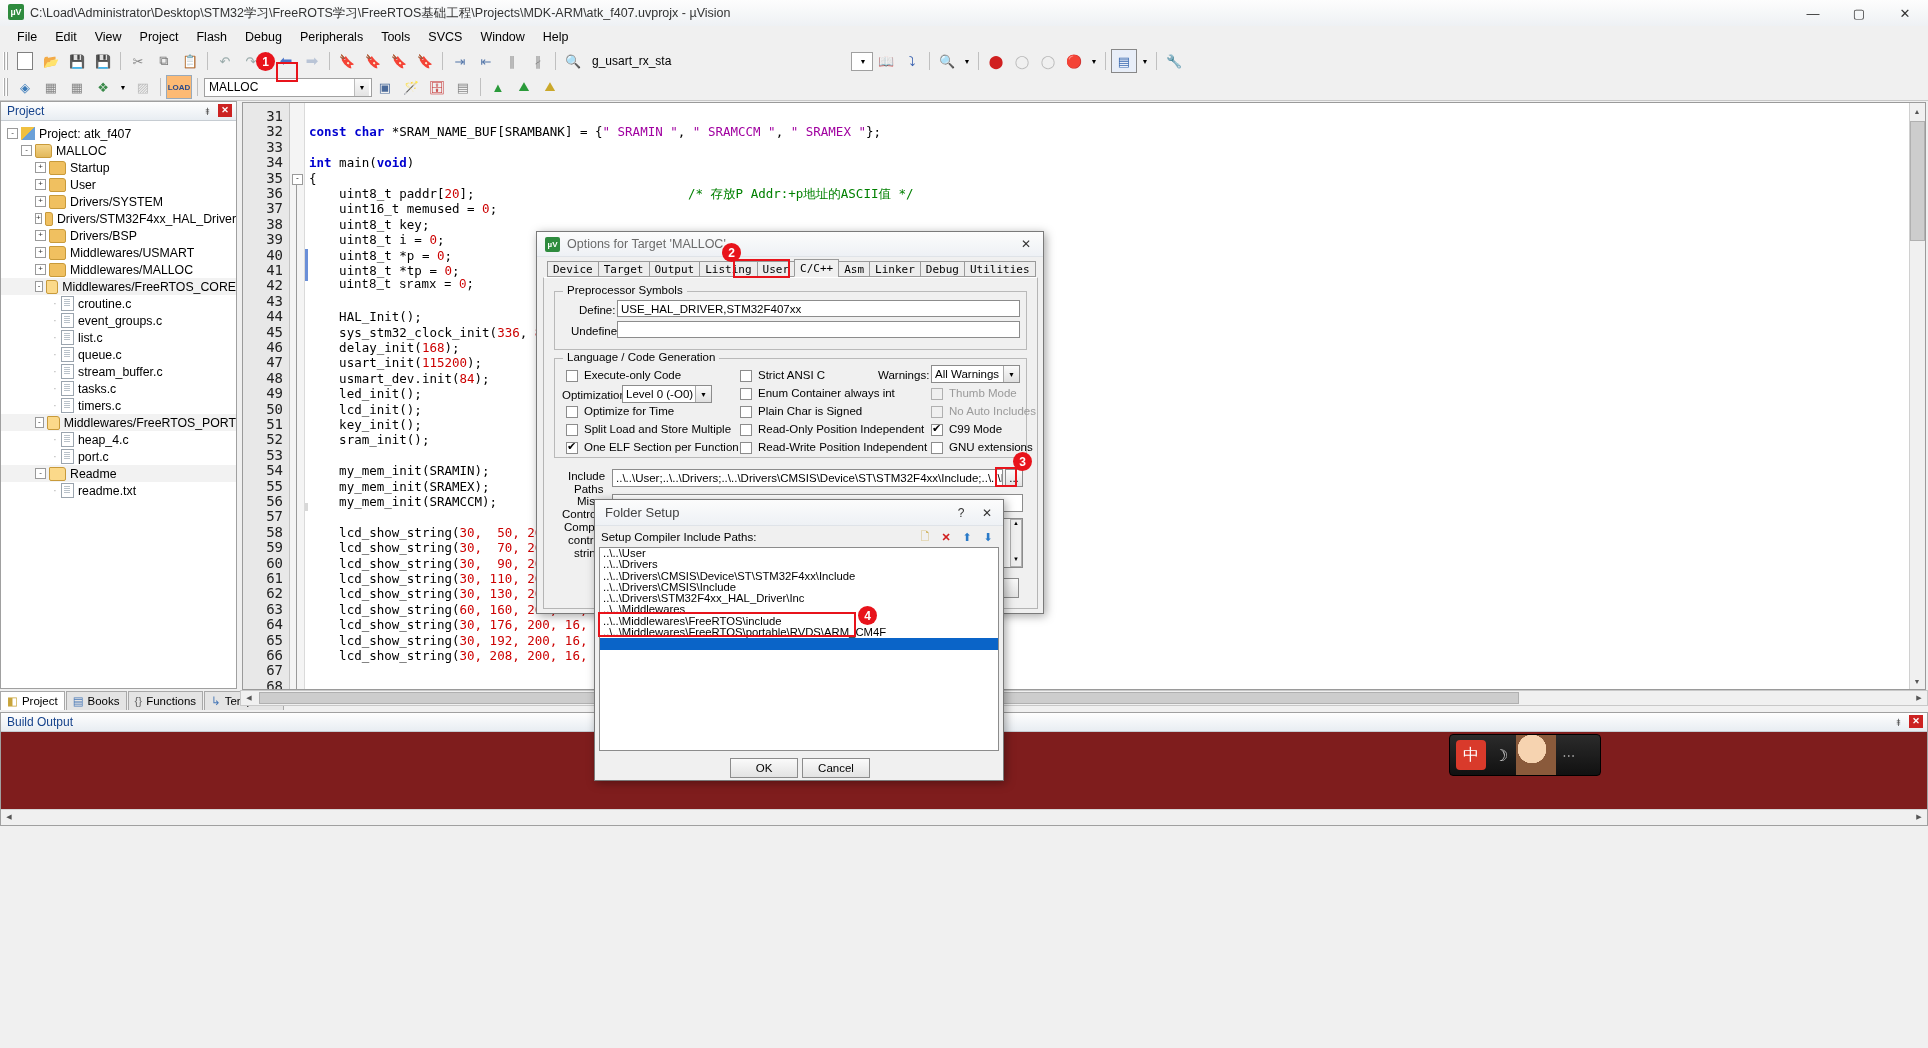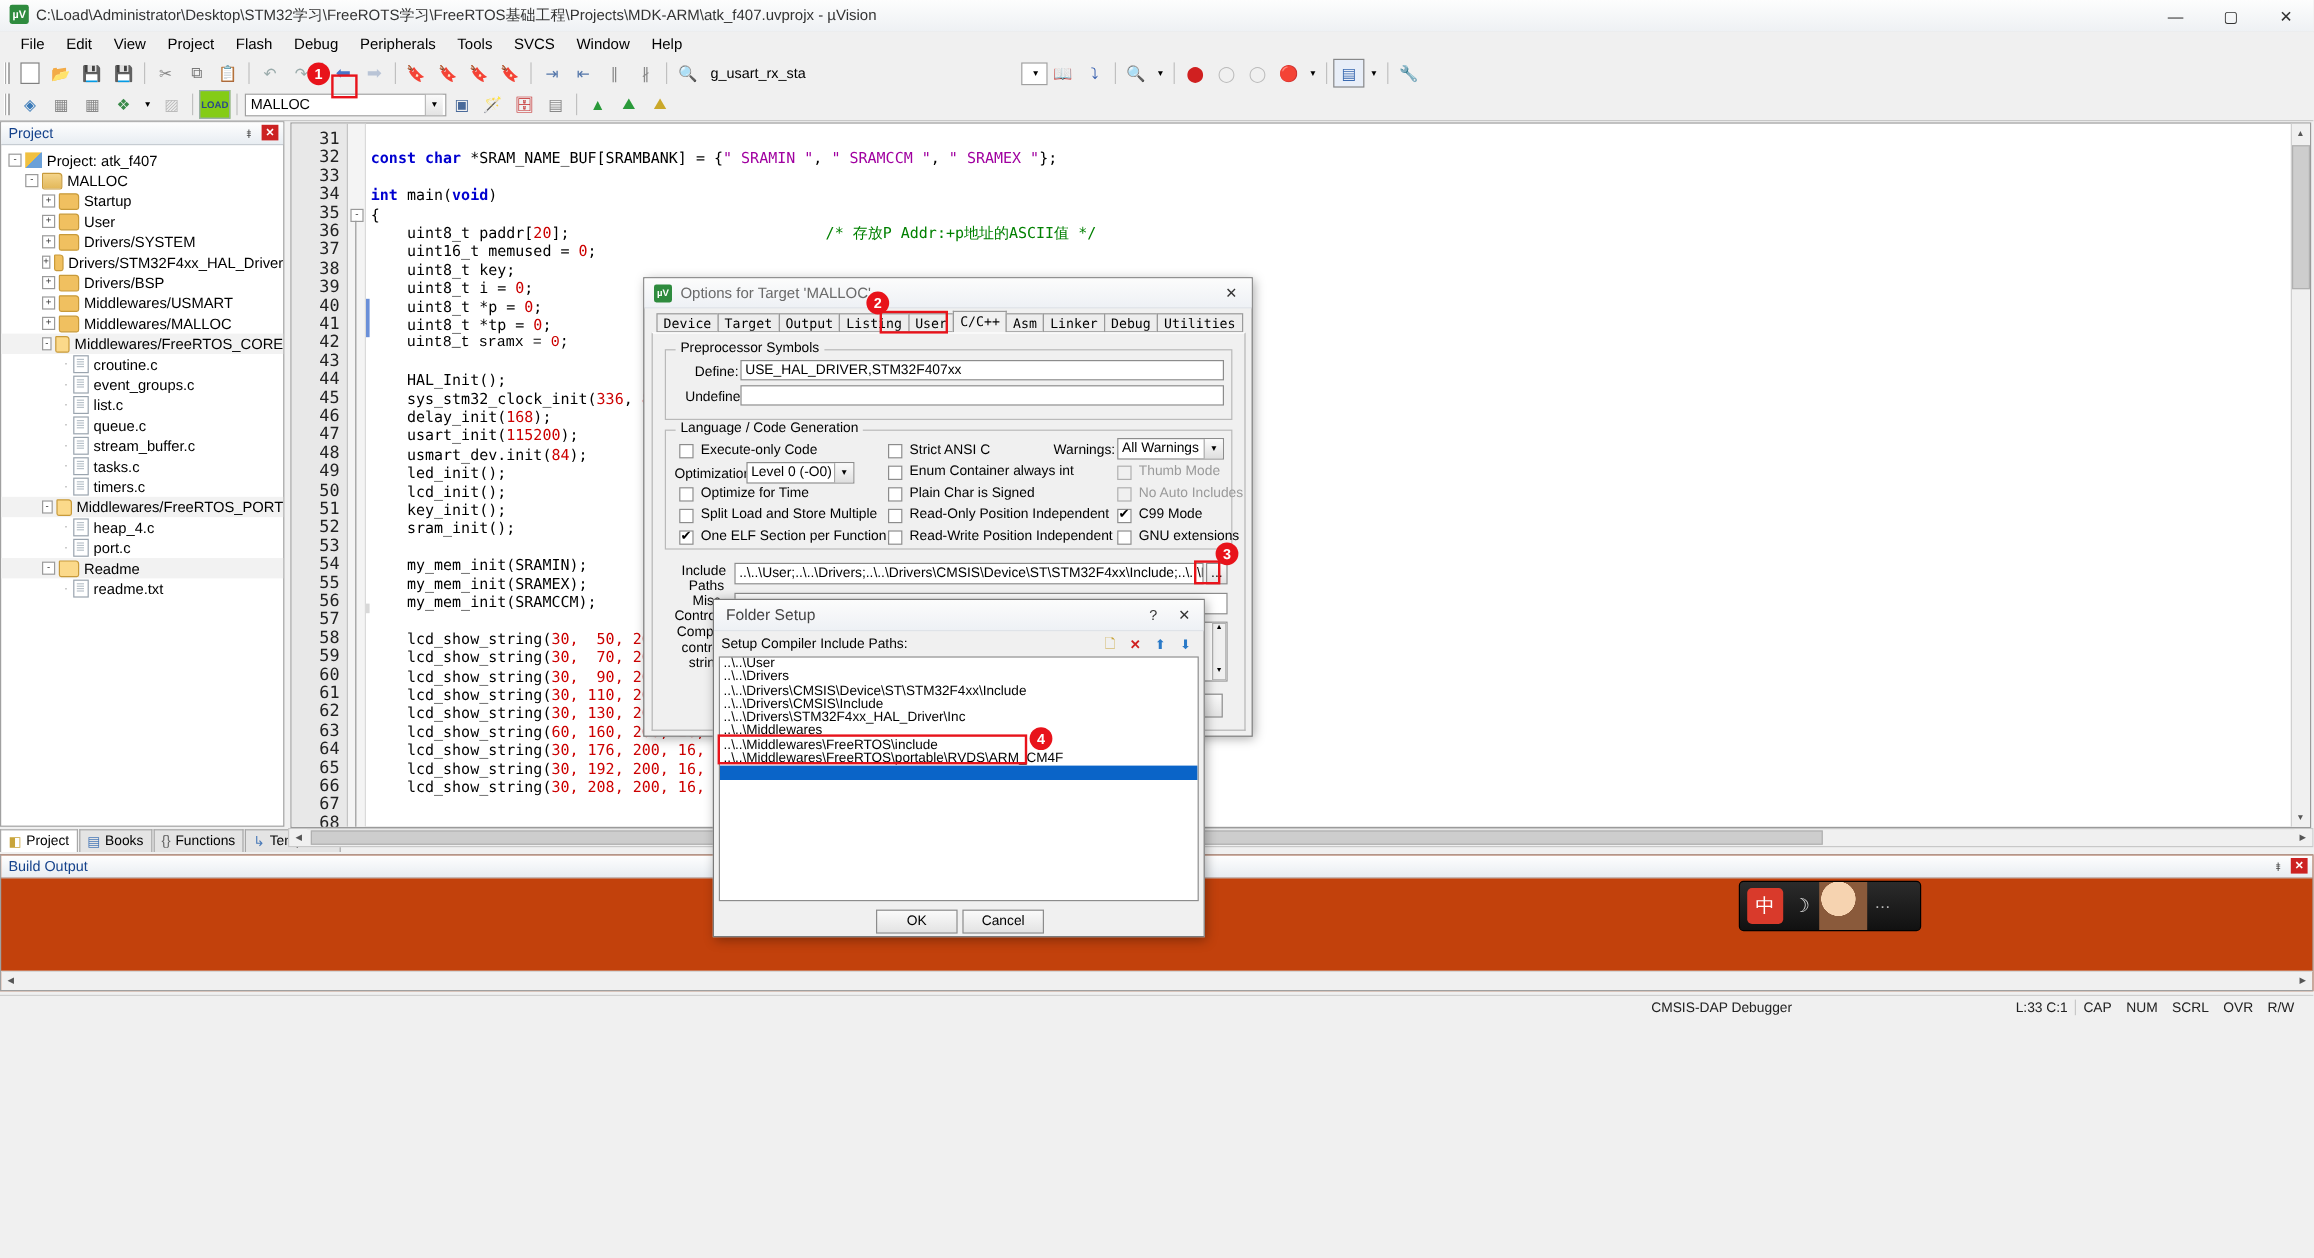--- a/index.html
+++ b/index.html
@@ -99,21 +99,21 @@
   .bluebar{position:absolute;left:0;width:3px;background:#6a8fd8;}
 
   .vscroll{position:absolute;right:0;top:0;width:15px;height:100%;background:#f0f0f0;border-left:1px solid #d0d0d0;}
   .vthumb{position:absolute;left:0;top:18px;width:15px;height:120px;background:#cdcdcd;border:1px solid #b0b0b0;box-sizing:border-box;}
   .hscroll-ed{position:absolute;left:240px;top:690px;width:1688px;height:16px;background:#f0f0f0;border:1px solid #c8c8c8;box-sizing:border-box;}
   .hthumb{position:absolute;left:18px;top:1px;width:1260px;height:12px;background:#cdcdcd;border:1px solid #b0b0b0;box-sizing:border-box;}
   .sc-arrow{position:absolute;width:14px;height:14px;display:flex;align-items:center;justify-content:center;
     font-size:7px;background:#f0f0f0;color:#555;}
 
   
-  .buildout{position:absolute;left:0;top:712px;width:1928px;height:114px;background:#c2410c;
+  .buildout{position:absolute;left:0;top:712px;width:1928px;height:114px;background:#7f1d1d;
     border:1px solid #a0a0a0;box-sizing:border-box;}
   .bo-head{height:18px;background:linear-gradient(#fefefe,#e8edf2);border-bottom:1px solid #c6ccd2;
     display:flex;align-items:center;padding-left:6px;font-size:12px;color:#15428b;position:relative;}
   .bo-hs{position:absolute;left:0;bottom:0;width:100%;height:15px;background:#f0f0f0;border-top:1px solid #d6d6d6;}
 
   
   .statusbar{position:absolute;left:0;top:829px;width:1928px;height:19px;background:#f0f0f0;
     border-top:1px solid #cfcfcf;display:flex;align-items:center;font-size:11.5px;color:#222;}
   .st-seg{padding:0 6px;}
   .st-sep{width:1px;height:13px;background:#c8c8c8;}
@@ -284,21 +284,21 @@
     <div class="grip"></div>
     <div class="tool" style="color:#3a7ab8">◈</div>
     <div class="tool" style="color:#888">▦</div>
     <div class="tool" style="color:#888">▦</div>
     <div class="tool" style="color:#3a8a4a">❖</div>
     <div class="tool" style="width:12px">
         <span style="font-size:7px">▼</span>
       </div>
     <div class="tool" style="color:#bbb">▨</div>
     <div class="sep"></div>
-    <div class="tool" style="font-size:8px;font-weight:bold;color:#2a4a8a;border:1px solid #9ab;background:#84cc16;">LOAD</div>
+    <div class="tool" style="font-size:8px;font-weight:bold;color:#2a4a8a;border:1px solid #9ab;background:#fdba74;">LOAD</div>
     <div class="sep"></div>
     <div class="combo-sm" style="width:168px;margin-left:2px;">
       <span style="flex:1">MALLOC</span>
       <span class="combo-arrow">▼</span>
     </div>
     <div class="tool" style="color:#4a6a9a">▣</div>
     <div class="tool" style="color:#3a4a8a">🪄</div>
     <div class="tool" style="color:#c02020">🗄</div>
     <div class="tool" style="color:#888">▤</div>
     <div class="sep"></div>
@@ -580,33 +580,20 @@
       <span>Build Output</span>
       <span class="pp-pin">⯒</span>
       <span class="pp-close">✕</span>
     </div>
     <div class="bo-hs">
       <div class="sc-arrow" style="left:1px;top:0;">◀</div>
       <div class="sc-arrow" style="right:1px;top:0;">▶</div>
     </div>
   </div>
 
-  <div class="statusbar">
-    <div style="width:1370px"></div>
-    <div class="st-seg">CMSIS-DAP Debugger</div>
-    <div style="flex:1"></div>
-    <div class="st-seg">L:33 C:1</div>
-    <div class="st-sep"></div>
-    <div class="st-seg">CAP</div>
-    <div class="st-seg">NUM</div>
-    <div class="st-seg">SCRL</div>
-    <div class="st-seg">OVR</div>
-    <div class="st-seg">R/W</div>
-    <div style="width:10px"></div>
-  </div>
 
   <div class="ime">
     <div class="ime-cn">中</div>
     <div class="ime-moon">☽</div>
     <div class="ime-av"></div>
     <div class="ime-dots">⋯</div>
   </div>
 
   <div class="optdlg">
     <div class="od-title">

